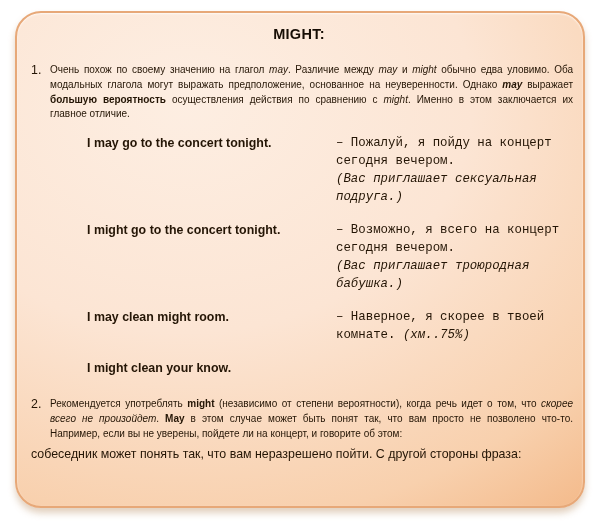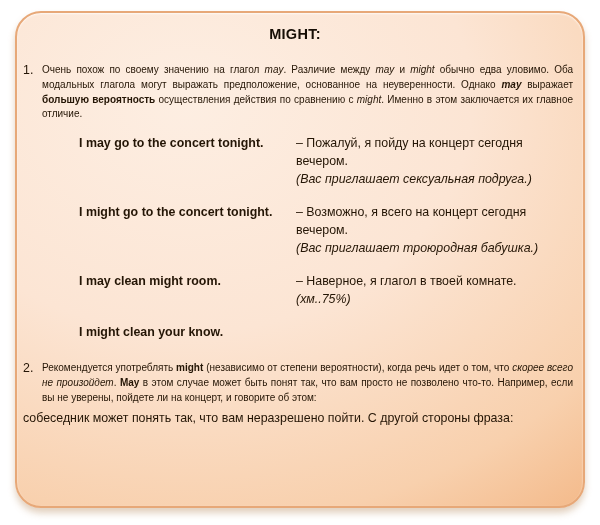--- a/index.html
+++ b/index.html
@@ -9,33 +9,33 @@
     color:#241505;position:relative;overflow:hidden;
   }
   .card{
     position:absolute;left:15px;top:11px;width:570px;height:497px;
     box-sizing:border-box;
     border-radius:26px;
     border:2px solid #e7a878;
     background:radial-gradient(140% 130% at 30% 18%,
       #fdeee2 0%, #fce5d4 36%, #f8d0ad 66%, #f2b27e 86%, #ec9e64 100%);
     box-shadow:0 5px 7px rgba(190,150,110,0.45), inset 0 1px 2px rgba(255,255,255,0.75);
-    padding:7px 10px 0 0;
+    padding:7px 10px 0 8px;
   }
   .title{
     text-align:center;font-weight:bold;font-size:14.5px;
     letter-spacing:0.3px;color:#170e05;margin:6px 0 21px 0;
   }
   .sect{display:flex;margin:0 0 0 6px;}
   .num{width:19px;flex:0 0 19px;font-size:12.4px;padding-top:0;}
   .ptxt{flex:1;font-size:10px;line-height:1.48;text-align:justify;}
   .examples{margin:13px 0 6px 62px;}
-  .ex-row{display:flex;margin-bottom:15px;}
+  .ex-row{display:flex;margin-bottom:15px;gap:32px;}
   .ex-en{width:217px;flex:0 0 217px;font-weight:bold;font-size:12.4px;line-height:1.45;}
-  .ex-ru{flex:1;font-size:12.4px;line-height:1.45;}
+  .ex-ru{flex:1;font-size:12.4px;line-height:1.45;font-family:Liberation Mono, monospace;}
   .indent-ex{margin:13px 0 6px 48px;font-weight:bold;font-size:12.4px;}
   .plain-line{margin:6px 0 6px 6px;font-size:12.4px;}
   .sec2{margin-top:19px;}
   .run-b{font-weight:bold;}
   .run-i{font-style:italic;}
   .run-bi{font-weight:bold;font-style:italic;}
 </style>
 </head>
 <body>
 
@@ -52,21 +52,21 @@
     <div class="ex-row">
       <div class="ex-en"><span class="run-b">I may go to the concert tonight.</span></div>
       <div class="ex-ru"><span>– Пожалуй, я пойду на концерт сегодня вечером.</span><br><span class="run-i">(Вас приглашает сексуальная подруга.)</span></div>
     </div>
     <div class="ex-row">
       <div class="ex-en"><span class="run-b">I might go to the concert tonight.</span></div>
       <div class="ex-ru"><span>–  Возможно, я всего на концерт сегодня вечером.</span><br><span class="run-i">(Вас приглашает троюродная бабушка.)</span></div>
     </div>
     <div class="ex-row">
       <div class="ex-en"><span class="run-b">I may clean might room.</span></div>
-      <div class="ex-ru"><span>– Наверное, я глагол в твоей комнате. </span><span class="run-i">(хм..75%)</span></div>
+      <div class="ex-ru"><span>– Наверное, я скорее в твоей комнате. </span><span class="run-i">(хм..75%)</span></div>
     </div>
     <div class="ex-row">
       <div class="ex-en"><span class="run-b">I might clean your know.</span></div>
     </div>
   </div>
 
   <div class="sect sec2">
     <div class="num">2.</div>
     <div class="ptxt"><span>Рекомендуется употреблять </span><span class="run-b">might</span><span> (независимо от степени вероятности), когда речь идет о том, что </span><span class="run-i">скорее всего не произойдет</span><span>. </span><span class="run-b">May</span><span> в этом случае может быть понят так, что вам просто не позволено что-то. Например, если вы не уверены, пойдете ли на концерт, и говорите об этом:</span></div>
   </div>

